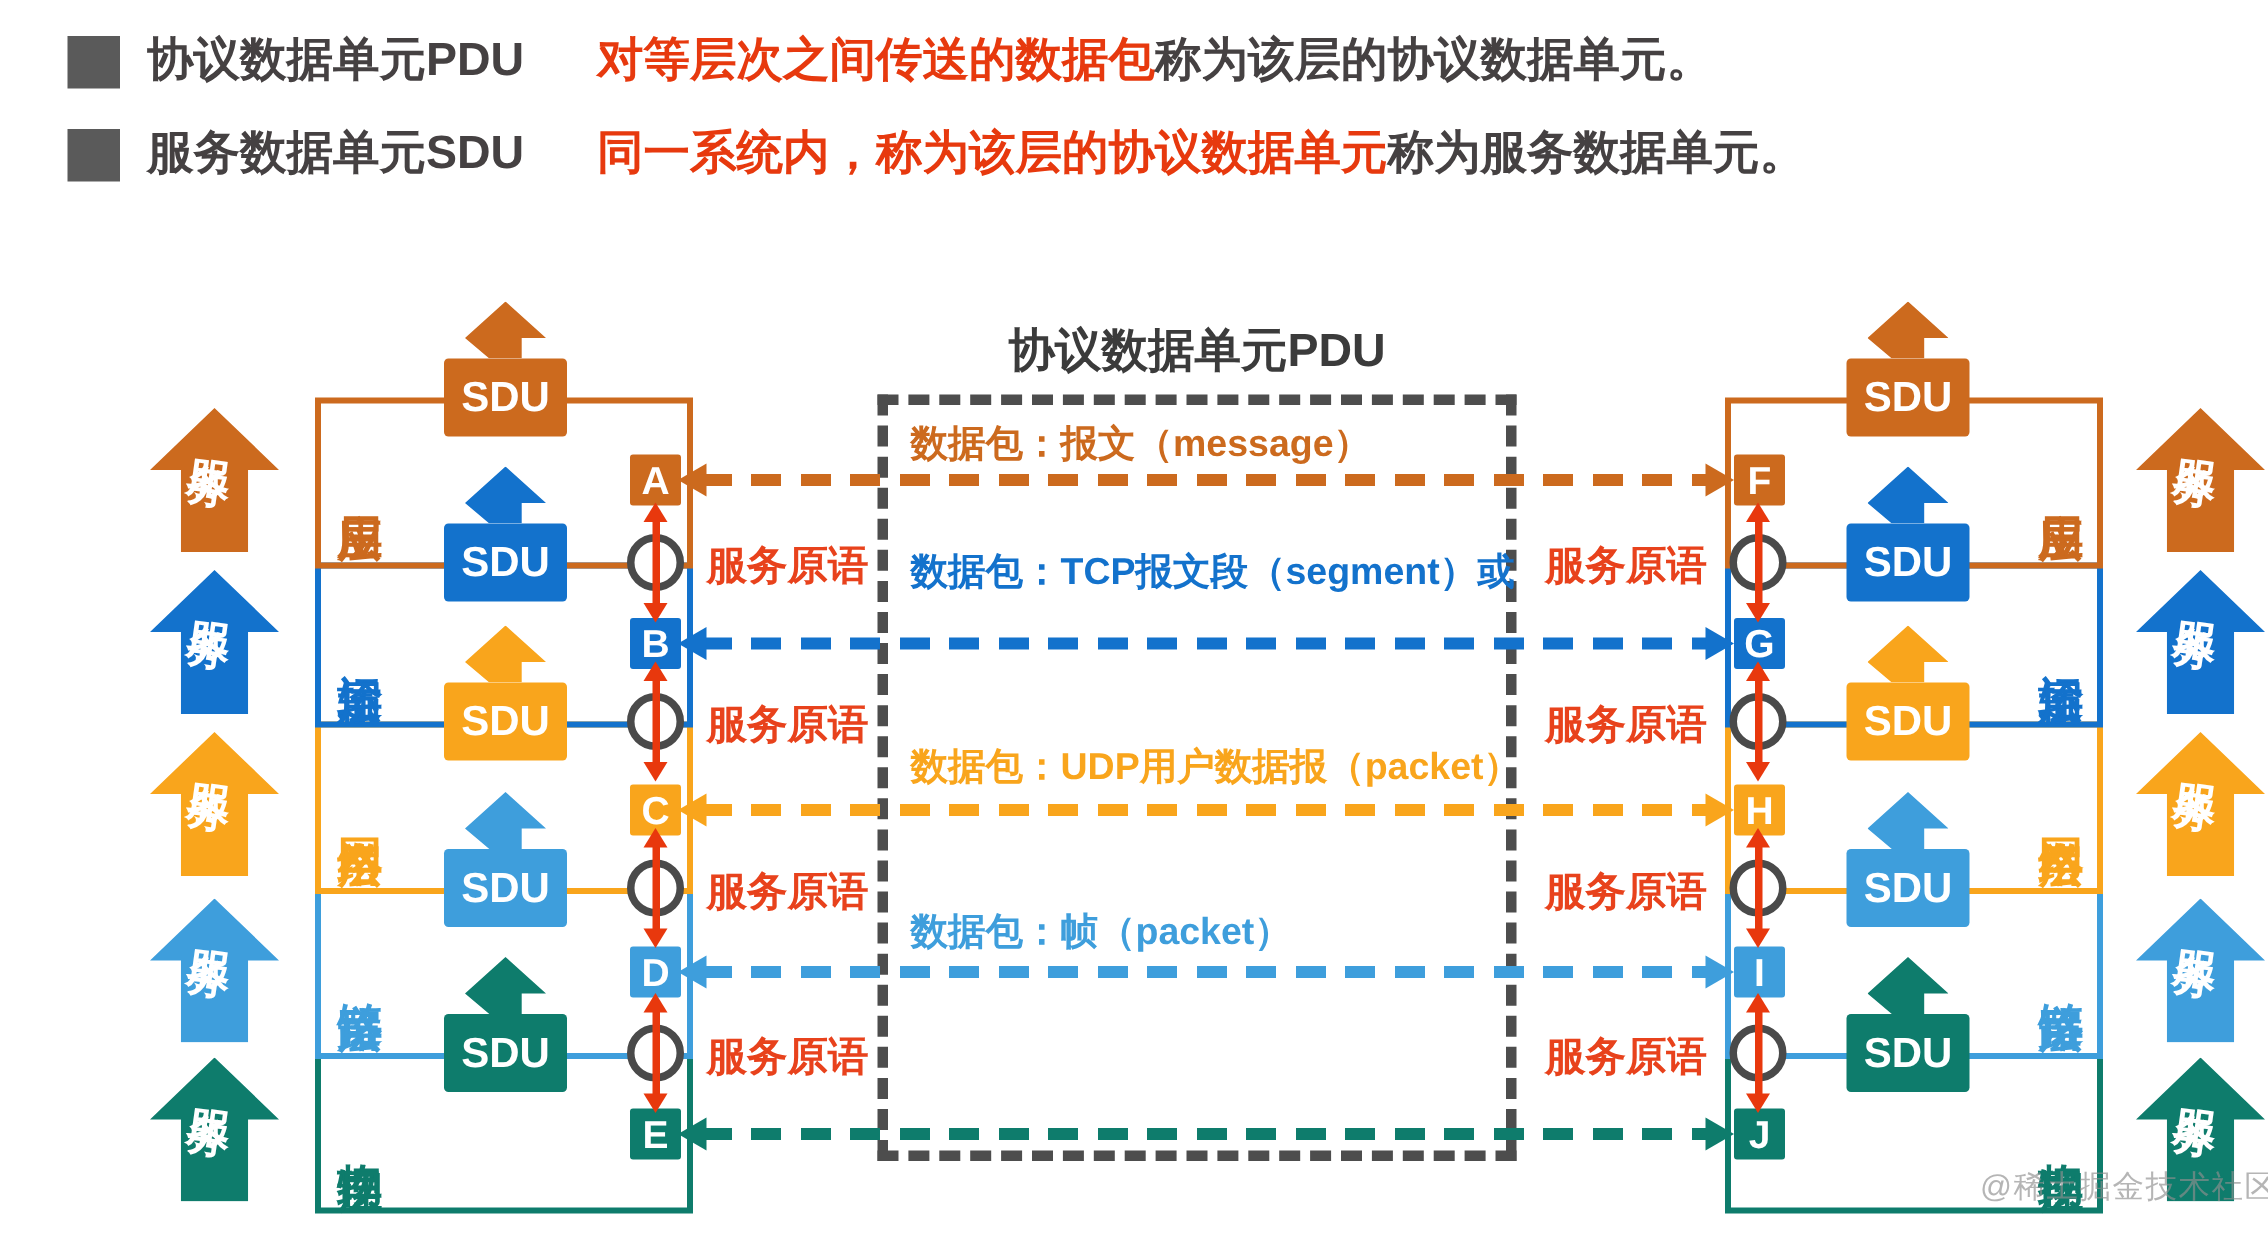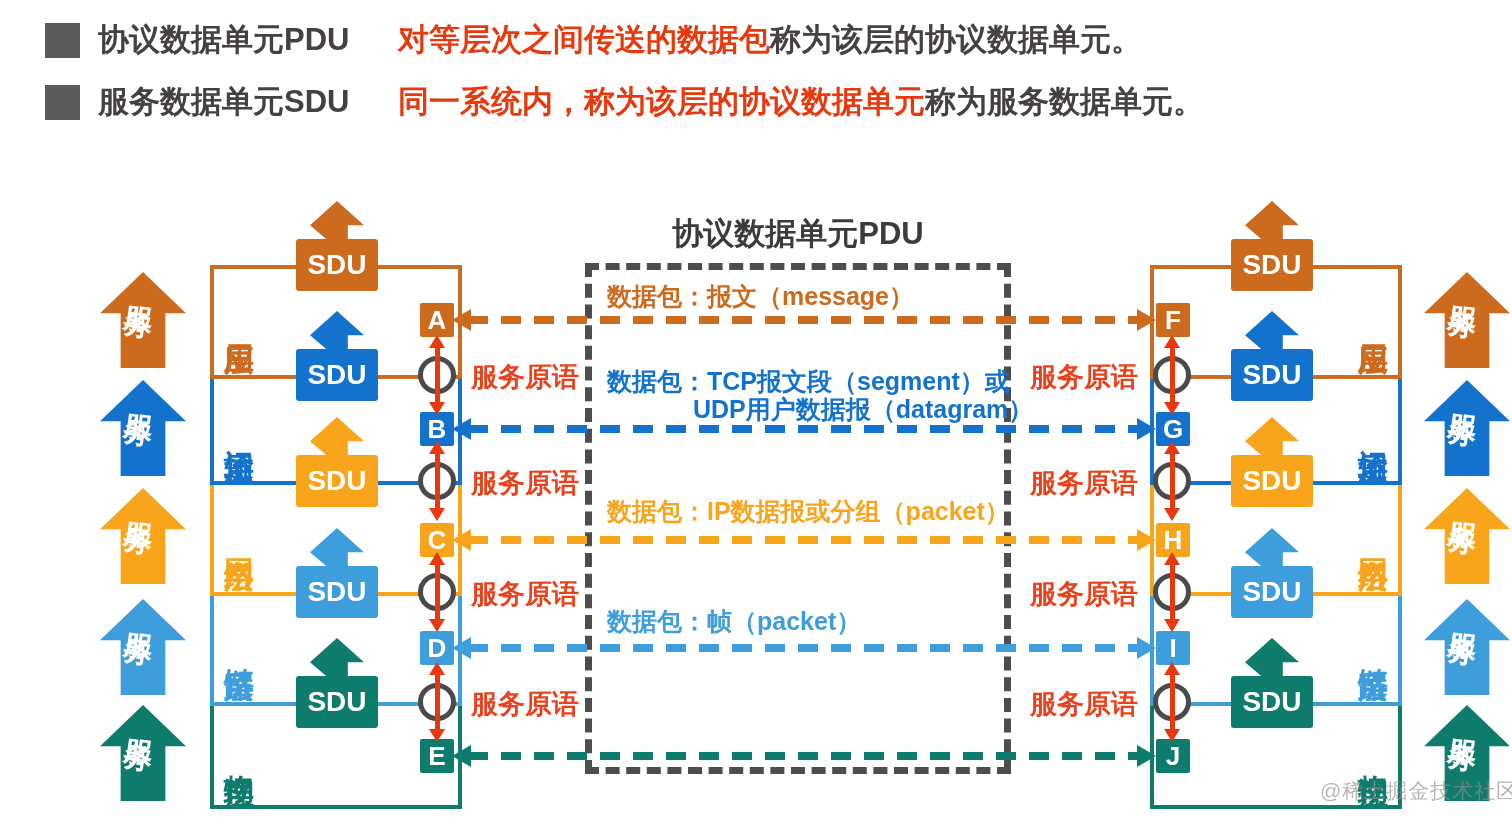--- a/index.html
+++ b/index.html
@@ -1,19 +1,19 @@
 <!DOCTYPE html>
 <html><head>
 <meta charset="utf-8">
 <style>
   html,body{margin:0;padding:0;background:#fff;}
   #stage{position:relative;width:1512px;height:823px;background:#ffffff;overflow:hidden;
          font-family:"Liberation Sans","DejaVu Sans",sans-serif;}
   
-  .bullet-row{position:absolute;left:45px;display:flex;align-items:flex-start;}
+  .bullet-row{position:absolute;left:45px;display:flex;align-items:center;}
   .sq{width:35px;height:35px;background:#5a5a5a;margin-right:18px;flex:0 0 auto;margin-top:3px;}
   .b-txt{font-size:31px;font-weight:bold;color:#454142;line-height:40px;white-space:nowrap;}
   .b-term-fixed{display:inline-block;min-width:300px;}
   .b-red{color:#e7390e;}
   
   .layer{position:absolute;width:252px;box-sizing:border-box;border:4px solid var(--c);background:transparent;}
   .layer-label{position:absolute;top:50%;transform:translateY(-50%);writing-mode:vertical-rl;
                text-orientation:upright;font-size:30px;font-weight:bold;color:var(--c);
                letter-spacing:3px;line-height:34px;white-space:nowrap;}
   .ll-left{left:8px;} .ll-right{right:8px;}
@@ -258,20 +258,19 @@
   <div class="svc" style="--c:#0e7c6c;left:1424px;top:705px;">
       <span>服务</span>
     </div>
 
   <div class="pdu-title">协议数据单元PDU</div>
   <div class="pdu-box"></div>
 
   <div class="pdu-row" style="--c:#cc6a1e;top:282px;">数据包：报文（message）</div>
   <div class="pdu-row" style="--c:#1372cc;top:367px;">
     <div>数据包：TCP报文段（segment）或</div>
-    <div class="l2">UDP用户数据报（datagram）</div>
-  </div>
-  <div class="pdu-row" style="--c:#f9a51c;top:497px;">数据包：IP数据报或分组（packet）</div>
+  </div>
+  <div class="pdu-row" style="--c:#f9a51c;top:497px;">数据包：UDP用户数据报（packet）</div>
   <div class="pdu-row" style="--c:#3e9edc;top:607px;">数据包：帧（packet）</div>
 
   <div class="wm">@稀土掘金技术社区</div>
 
 </div>
 
 </body></html>

